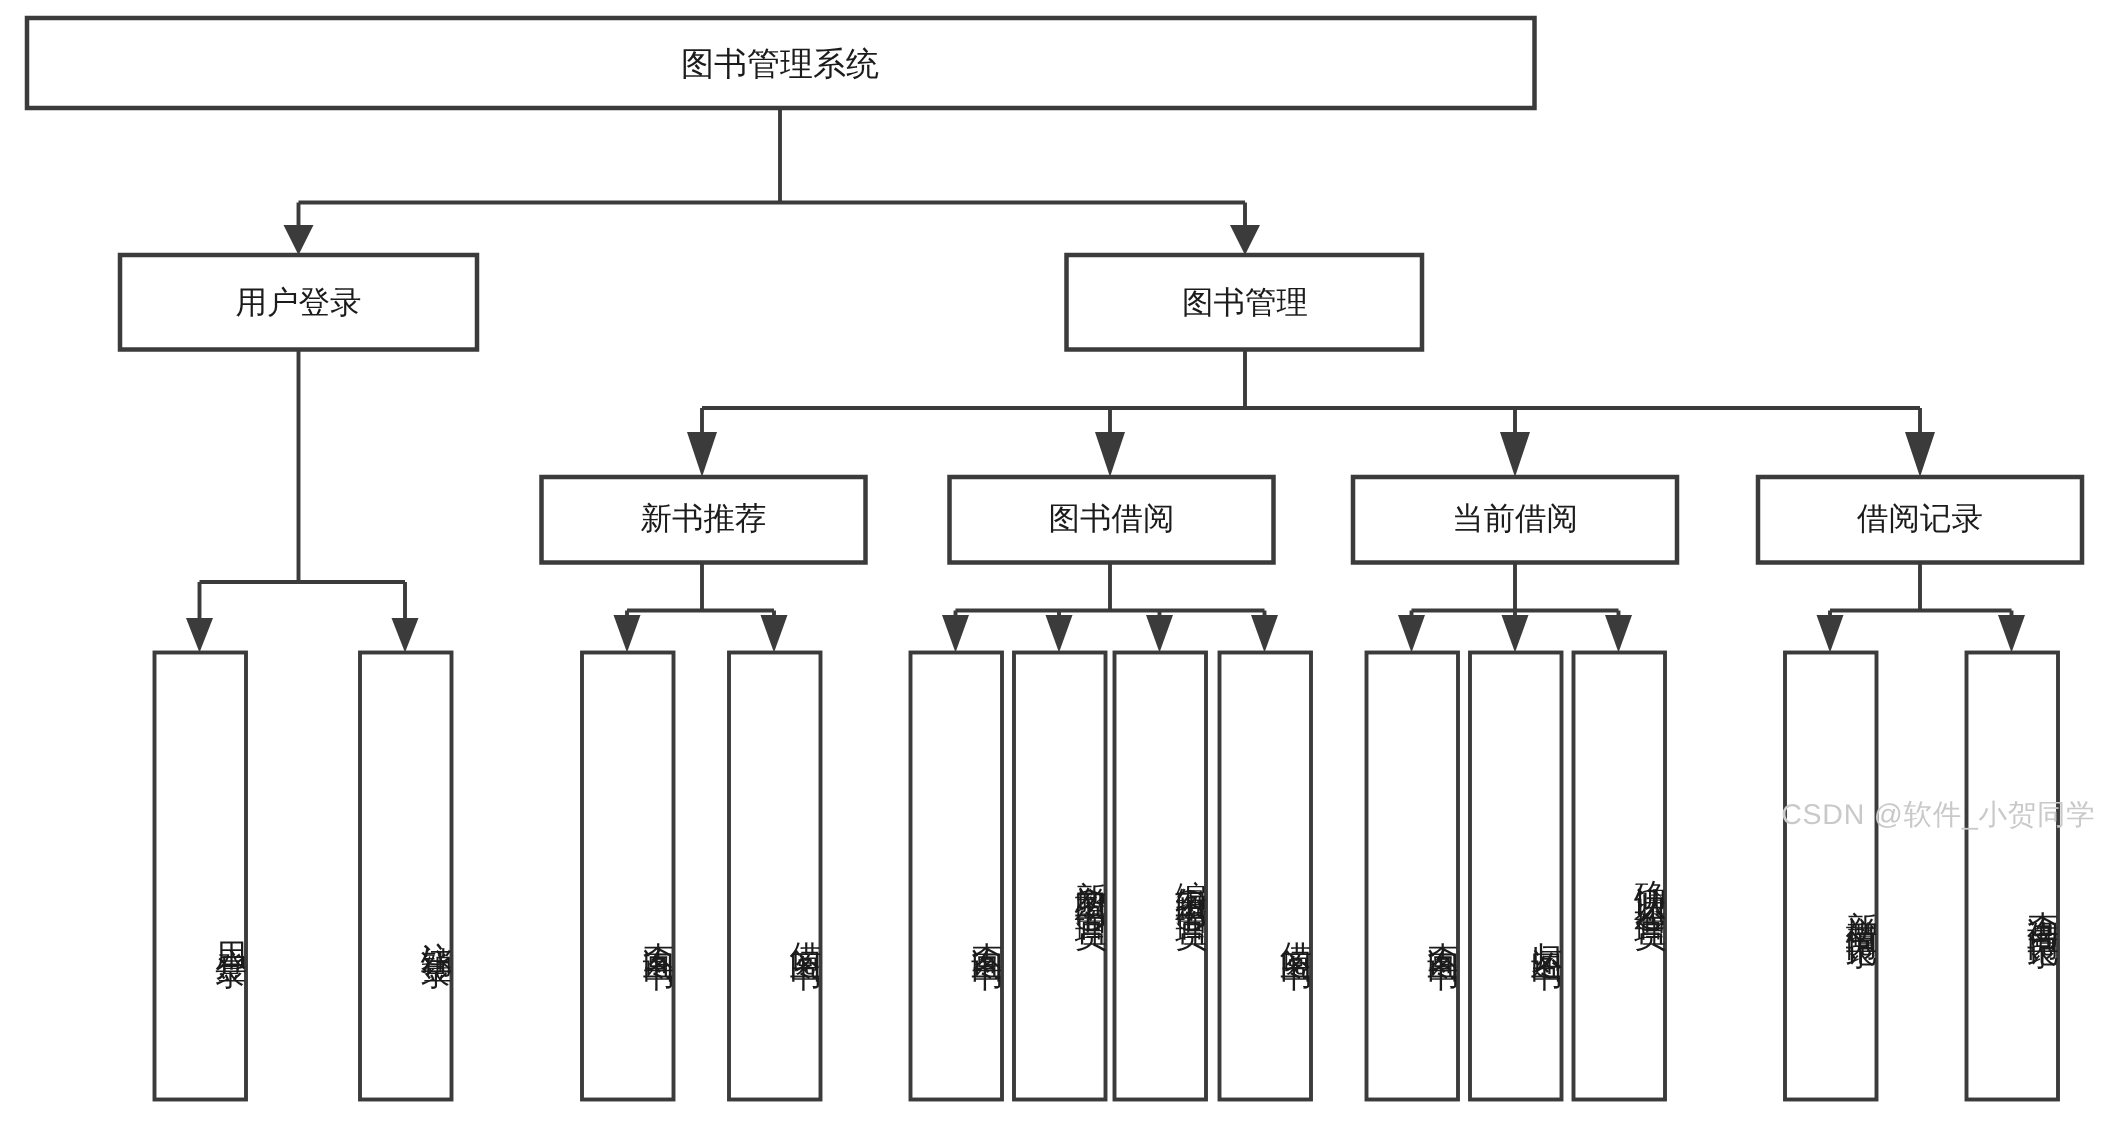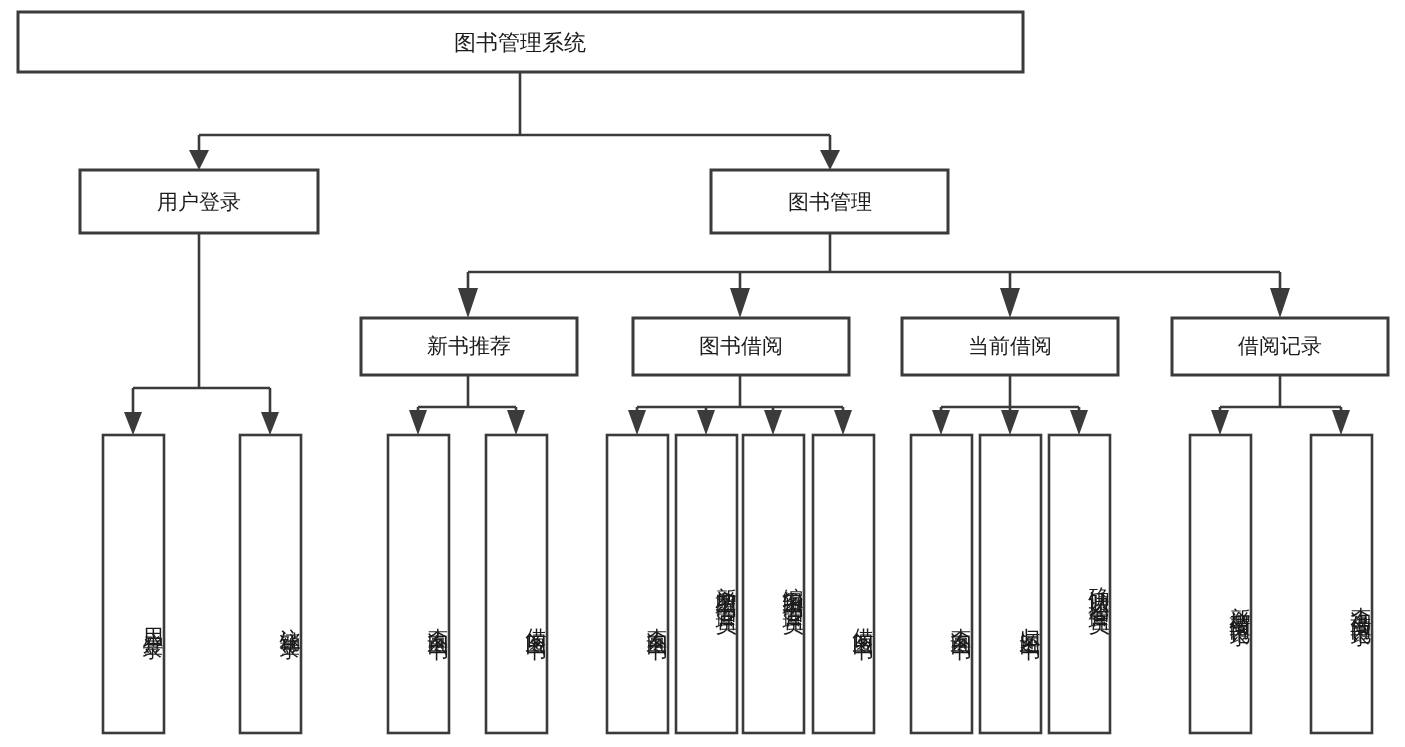--- a/index.html
+++ b/index.html
@@ -205,13 +205,14 @@
   <div class="vlabel" style="left:743px; top:443px; width:61px; height:290px;">编辑图书（管理员）</div>
   <div class="vlabel" style="left:813px; top:505px; width:61px; height:228px;">借阅图书</div>
 
   <div class="vlabel" style="left:911px; top:505px; width:61px; height:228px;">查询图书</div>
   <div class="vlabel" style="left:980px; top:505px; width:61px; height:228px;">归还图书</div>
   <div class="vlabel" style="left:1049px; top:443px; width:61px; height:290px;">确认归还（管理员）</div>
 
   <div class="vlabel" style="left:1190px; top:470px; width:61px; height:263px;">新增借阅记录</div>
   <div class="vlabel" style="left:1311px; top:470px; width:61px; height:263px;">查询借阅记录</div>
 
+  <div class="watermark">CSDN @软件_小贺同学</div>
 </div>
 
 </body></html>

